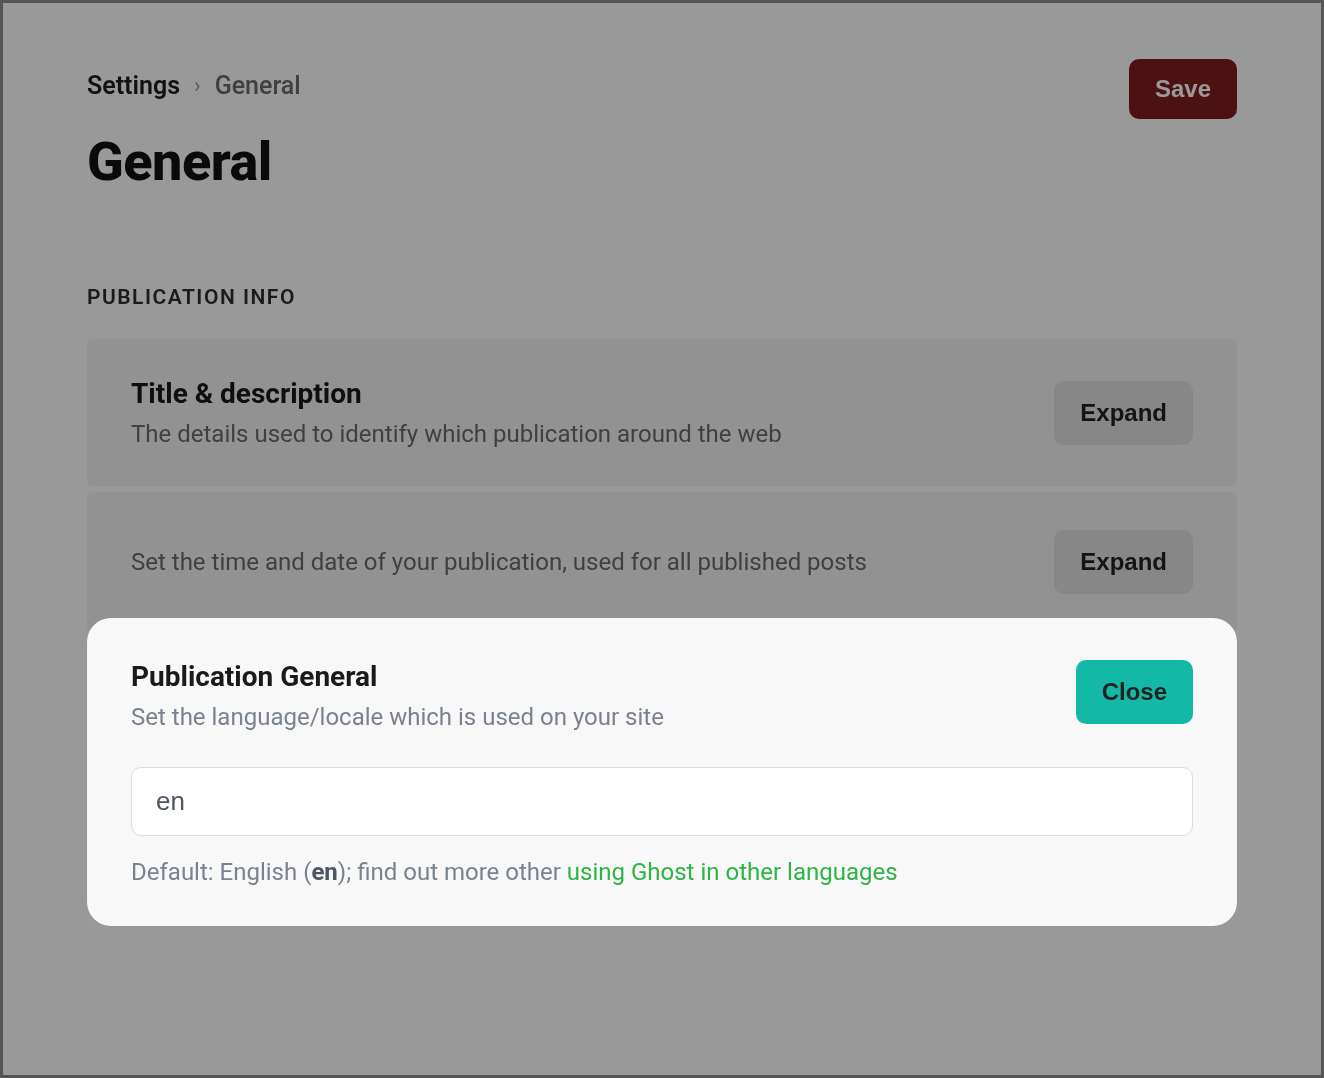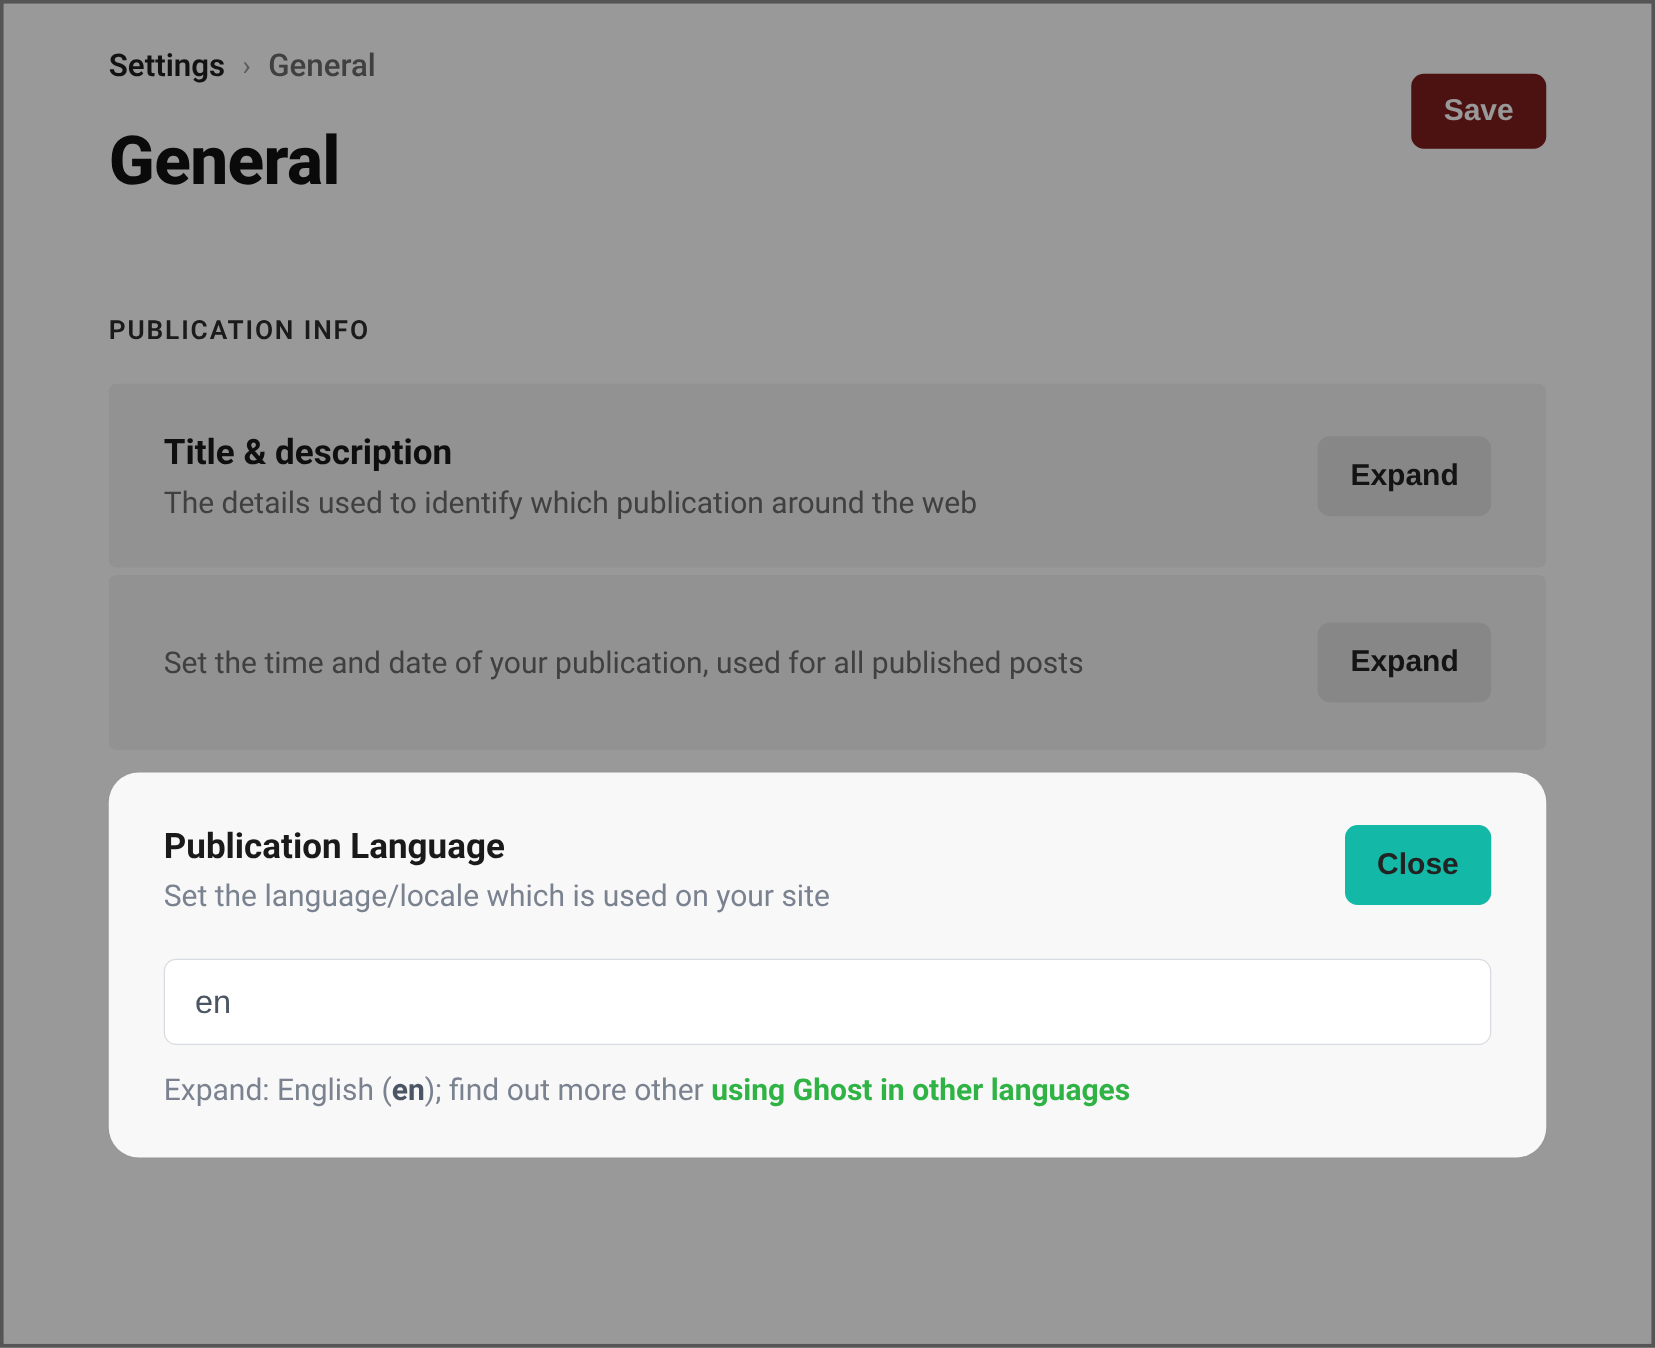--- a/index.html
+++ b/index.html
@@ -18,21 +18,21 @@
   }
   .overlay {
     position: absolute;
     inset: 0;
     background: rgba(0,0,0,0.40);
     z-index: 5;
     pointer-events: none;
   }
   .page {
     position: relative;
-    padding: 36px 84px 0 84px;
+    padding: 68px 84px 0 84px;
     z-index: 1;
   }
   .breadcrumb {
     display: flex;
     align-items: center;
     gap: 14px;
     font-size: 25px;
     color: #4a4a4a;
   }
   .breadcrumb .chev {
@@ -161,21 +161,20 @@
   }
   .help-line {
     margin-top: 22px;
     font-size: 24px;
     color: #7a8290;
   }
   .help-line .bold-code { font-weight: 700; color: #4b5563; }
   .help-line a {
     color: #2fb344;
     text-decoration: none;
-    font-weight: bold;
   }
 </style>
 </head>
 <body>
 
 <div class="frame">
 
   <div class="page">
 
     <div class="breadcrumb">
@@ -208,26 +207,26 @@
       </div>
 
     </div>
   </div>
 
   <div class="overlay"></div>
 
   <div class="panel">
     <div class="panel-head">
       <div>
-        <p class="panel-title">Publication Language</p>
+        <p class="panel-title">Publication General</p>
         <p class="panel-desc">Set the language/locale which is used on your site</p>
       </div>
       <button class="close-btn">Close</button>
     </div>
 
     <input class="lang-input" type="text" value="en" style="">
 
     <div class="help-line">
-      <span>Expand: English (</span><span class="bold-code">en</span><span>); find out more other </span><a href="#">using Ghost in other languages</a>
+      <span>Default: English (</span><span class="bold-code">en</span><span>); find out more other </span><a href="#">using Ghost in other languages</a>
     </div>
   </div>
 
 </div>
 
 </body></html>

